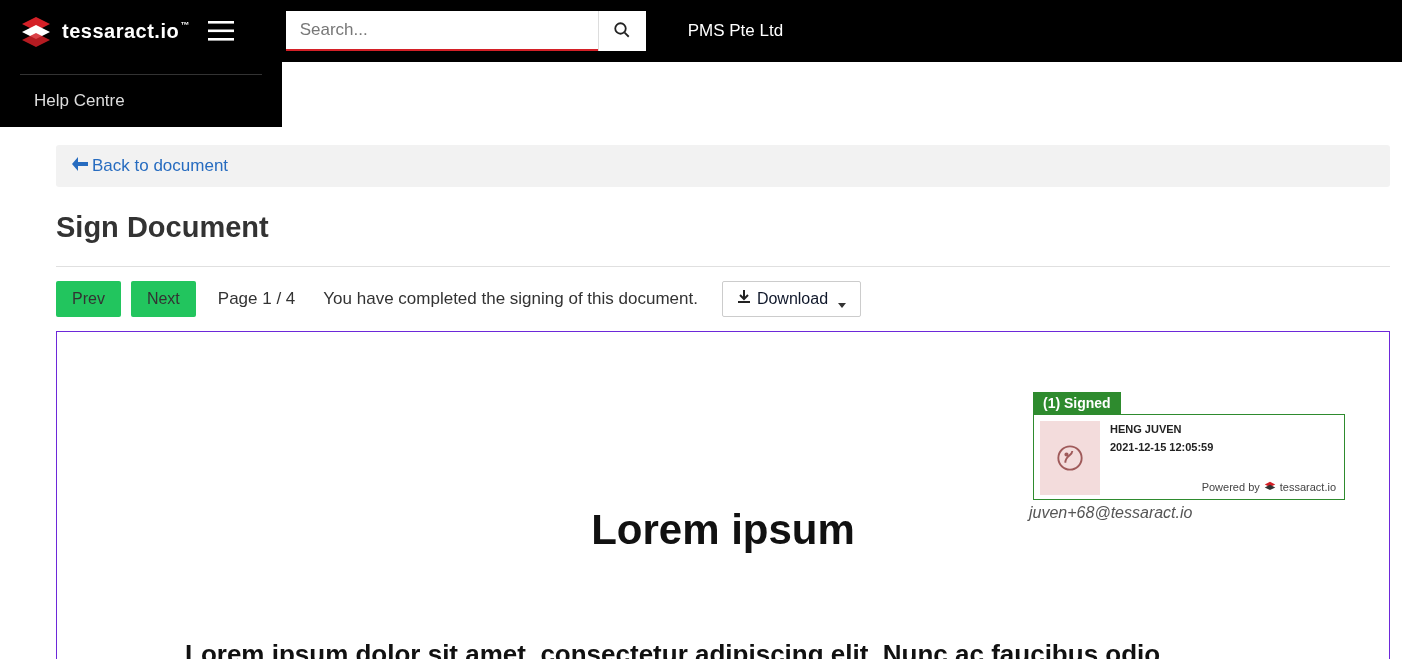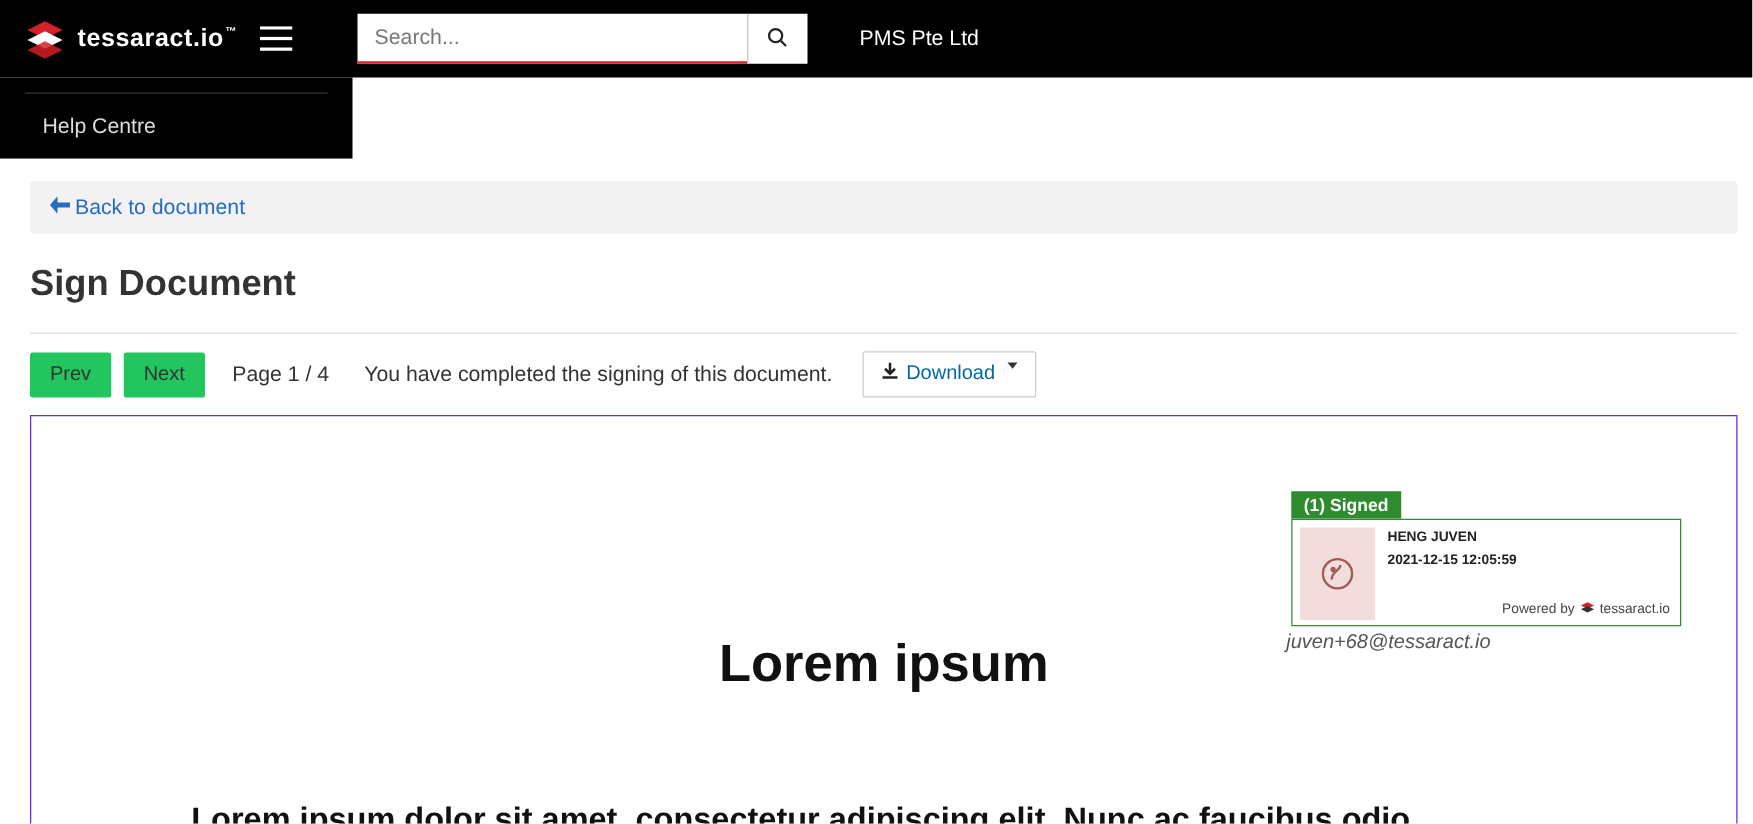--- a/index.html
+++ b/index.html
@@ -96,20 +96,21 @@
     color: #ddd;
     cursor: pointer;
   }
 
   .main {
     flex: 1;
     background: #fff;
     padding: 18px 12px 0 24px;
     overflow: hidden;
     position: relative;
+    margin-left: 32px;
   }
 
   .back-bar {
     background: #f2f2f2;
     border-radius: 3px;
     padding: 11px 16px;
     display: flex;
     align-items: center;
   }
   .back-link {
@@ -155,24 +156,24 @@
   .status-text {
     font-size: 17px;
     color: #333;
     margin-left: 18px;
   }
   .btn-download {
     background: #fff;
     border: 1px solid #ccc;
     padding: 8px 14px;
     font-size: 16px;
-    color: #0369a1;
+    color: #0f172a;
     cursor: pointer;
     margin-left: 14px;
-    display:flex; align-items:flex-start; gap:6px;
+    display:flex; align-items:flex-end; gap:6px;
     border-radius:2px;
   }
   .caret-down {
     width:0; height:0;
     border-left:4px solid transparent;
     border-right:4px solid transparent;
     border-top:5px solid #333;
     display:inline-block;
     margin-left:4px;
   }

